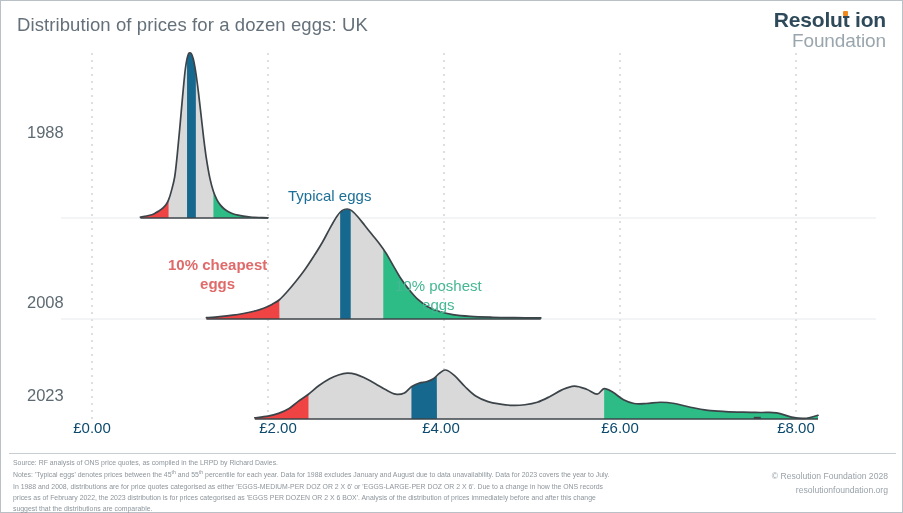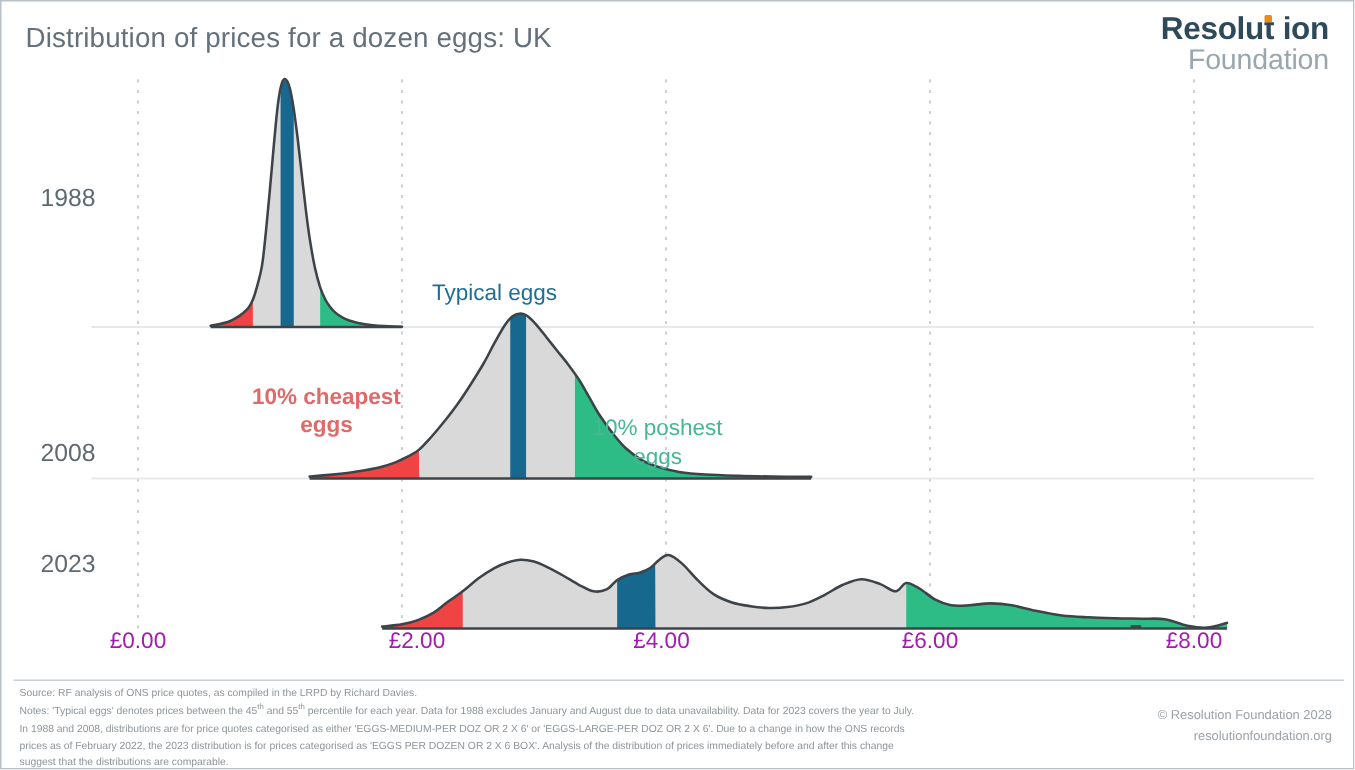--- a/index.html
+++ b/index.html
@@ -29,21 +29,21 @@
   #logo .dot{
     display:inline-block;width:5px;height:5px;background:#f08a1d;
     border-radius:1px;position:relative;top:-11px;left:-12px;margin-right:-5px;
   }
   
   #plot{position:absolute;left:0;top:44px;width:729px;height:375px;}
   #plot svg{display:block;}
   
   #xaxis{position:absolute;left:0;top:418px;width:903px;height:26px;}
   .xtick{
-    position:absolute;top:0;font-size:15px;color:#a21caf;
+    position:absolute;top:0;font-size:15px;color:#0c4a6e;
     transform:translateX(-50%);white-space:nowrap;
   }
   .ylab{
     position:absolute;font-size:16.5px;color:#5e6a72;white-space:nowrap;
   }
   
   .anno{position:absolute;font-size:15px;text-align:center;line-height:1.25;white-space:nowrap;}
   #anno-typical{color:#1d6f97;}
   #anno-cheap{color:#e06a6a;}
   #anno-posh{color:#45b793;margin-top:21px;}
@@ -107,21 +107,21 @@
           <path d="M603.16,343.62C603.34,343.69 603.86,343.92 604.22,344.07C604.57,344.22 604.92,344.36 605.27,344.51C605.62,344.66 605.98,344.81 606.33,344.96C606.68,345.11 607.03,345.26 607.38,345.41C607.74,345.55 608.09,345.70 608.44,345.85C608.79,346.00 609.14,346.15 609.50,346.30C609.85,346.45 610.20,346.60 610.55,346.74C610.90,346.89 611.26,347.01 611.61,347.19C611.96,347.37 612.31,347.60 612.66,347.84C613.02,348.07 613.37,348.33 613.72,348.58C614.07,348.83 614.42,349.08 614.78,349.32C615.13,349.57 615.48,349.82 615.83,350.07C616.18,350.32 616.54,350.56 616.89,350.81C617.24,351.06 617.59,351.31 617.94,351.56C618.30,351.80 618.65,352.05 619.00,352.30C619.35,352.55 619.70,352.80 620.06,353.04C620.41,353.29 620.76,353.54 621.11,353.79C621.46,354.04 621.82,354.33 622.17,354.53C622.52,354.74 622.87,354.88 623.22,355.03C623.58,355.17 623.93,355.28 624.28,355.40C624.63,355.52 624.98,355.65 625.34,355.77C625.69,355.90 626.04,356.02 626.39,356.14C626.74,356.27 627.10,356.39 627.45,356.52C627.80,356.64 628.15,356.76 628.50,356.89C628.86,357.01 629.21,357.14 629.56,357.26C629.91,357.38 630.26,357.51 630.62,357.63C630.97,357.76 631.32,357.88 631.67,358.00C632.02,358.13 632.38,358.29 632.73,358.38C633.08,358.46 633.43,358.48 633.78,358.50C634.14,358.52 634.49,358.50 634.84,358.50C635.19,358.50 635.54,358.50 635.90,358.50C636.25,358.50 636.60,358.50 636.95,358.50C637.30,358.50 637.66,358.50 638.01,358.50C638.36,358.50 638.71,358.50 639.06,358.50C639.42,358.50 639.77,358.50 640.12,358.50C640.47,358.50 640.82,358.50 641.18,358.50C641.53,358.50 641.88,358.50 642.23,358.50C642.58,358.50 642.94,358.50 643.29,358.50C643.64,358.50 643.99,358.50 644.34,358.50C644.70,358.50 645.05,358.52 645.40,358.50C645.75,358.48 646.10,358.44 646.46,358.41C646.81,358.38 647.16,358.35 647.51,358.31C647.86,358.28 648.22,358.25 648.57,358.22C648.92,358.19 649.27,358.16 649.62,358.13C649.98,358.10 650.33,358.07 650.68,358.04C651.03,358.00 651.38,357.97 651.74,357.94C652.09,357.91 652.44,357.88 652.79,357.85C653.14,357.82 653.50,357.79 653.85,357.76C654.20,357.73 654.55,357.69 654.90,357.66C655.26,357.63 655.61,357.60 655.96,357.57C656.31,357.54 656.66,357.51 657.02,357.48C657.37,357.45 657.72,357.42 658.07,357.38C658.42,357.35 658.78,357.30 659.13,357.29C659.48,357.28 659.83,357.30 660.18,357.32C660.54,357.34 660.89,357.38 661.24,357.41C661.59,357.45 661.94,357.48 662.30,357.51C662.65,357.54 663.00,357.57 663.35,357.60C663.70,357.63 664.06,357.66 664.41,357.69C664.76,357.72 665.11,357.76 665.46,357.79C665.82,357.82 666.17,357.85 666.52,357.88C666.87,357.91 667.22,357.94 667.58,357.97C667.93,358.00 668.28,358.03 668.63,358.07C668.98,358.10 669.34,358.13 669.69,358.16C670.04,358.19 670.39,358.22 670.74,358.25C671.10,358.28 671.45,358.31 671.80,358.34C672.15,358.38 672.50,358.40 672.86,358.44C673.21,358.48 673.56,358.52 673.91,358.58C674.26,358.65 674.62,358.75 674.97,358.83C675.32,358.91 675.67,359.00 676.02,359.08C676.38,359.16 676.73,359.24 677.08,359.33C677.43,359.41 677.78,359.49 678.14,359.57C678.49,359.66 678.84,359.74 679.19,359.82C679.54,359.91 679.90,359.99 680.25,360.07C680.60,360.15 680.95,360.24 681.30,360.32C681.66,360.40 682.01,360.48 682.36,360.57C682.71,360.65 683.06,360.73 683.42,360.81C683.77,360.90 684.12,360.98 684.47,361.06C684.82,361.15 685.18,361.23 685.53,361.31C685.88,361.39 686.23,361.48 686.58,361.56C686.94,361.64 687.29,361.72 687.64,361.81C687.99,361.89 688.34,361.98 688.70,362.05C689.05,362.13 689.40,362.21 689.75,362.28C690.10,362.35 690.46,362.41 690.81,362.47C691.16,362.53 691.51,362.59 691.86,362.65C692.22,362.72 692.57,362.78 692.92,362.84C693.27,362.90 693.62,362.96 693.98,363.03C694.33,363.09 694.68,363.15 695.03,363.21C695.38,363.27 695.74,363.34 696.09,363.40C696.44,363.46 696.79,363.52 697.14,363.58C697.50,363.65 697.85,363.71 698.20,363.77C698.55,363.83 698.90,363.89 699.26,363.96C699.61,364.02 699.96,364.08 700.31,364.14C700.66,364.20 701.02,364.27 701.37,364.33C701.72,364.39 702.07,364.45 702.42,364.51C702.78,364.58 703.13,364.64 703.48,364.70C703.83,364.76 704.18,364.82 704.54,364.89C704.89,364.95 705.24,365.01 705.59,365.07C705.94,365.13 706.30,365.21 706.65,365.26C707.00,365.31 707.35,365.34 707.70,365.37C708.06,365.40 708.41,365.42 708.76,365.44C709.11,365.47 709.46,365.49 709.82,365.52C710.17,365.54 710.52,365.57 710.87,365.59C711.22,365.62 711.58,365.64 711.93,365.67C712.28,365.69 712.63,365.72 712.98,365.74C713.34,365.77 713.69,365.79 714.04,365.82C714.39,365.84 714.74,365.87 715.10,365.89C715.45,365.92 715.80,365.94 716.15,365.96C716.50,365.99 716.86,366.01 717.21,366.04C717.56,366.06 717.91,366.09 718.26,366.11C718.62,366.14 718.97,366.16 719.32,366.19C719.67,366.21 720.02,366.24 720.38,366.26C720.73,366.29 721.08,366.31 721.43,366.34C721.78,366.36 722.14,366.39 722.49,366.41C722.84,366.44 723.19,366.46 723.54,366.49C723.90,366.51 724.25,366.54 724.60,366.56C724.95,366.58 725.30,366.58 725.66,366.60C726.01,366.61 726.36,366.62 726.71,366.63C727.06,366.65 727.42,366.66 727.77,366.67C728.12,366.68 728.47,366.70 728.82,366.71C729.18,366.72 729.53,366.73 729.88,366.75C730.23,366.76 730.58,366.77 730.94,366.78C731.29,366.80 731.64,366.81 731.99,366.82C732.34,366.83 732.70,366.85 733.05,366.86C733.40,366.87 733.75,366.88 734.10,366.89C734.46,366.91 734.81,366.92 735.16,366.93C735.51,366.94 735.86,366.96 736.22,366.97C736.57,366.98 736.92,366.99 737.27,367.01C737.62,367.02 737.98,367.03 738.33,367.04C738.68,367.06 739.03,367.07 739.38,367.08C739.74,367.09 740.09,367.11 740.44,367.12C740.79,367.13 741.14,367.14 741.50,367.16C741.85,367.17 742.20,367.18 742.55,367.19C742.90,367.19 743.26,367.20 743.61,367.20C743.96,367.21 744.31,367.22 744.66,367.22C745.02,367.23 745.37,367.24 745.72,367.24C746.07,367.25 746.42,367.25 746.78,367.26C747.13,367.27 747.48,367.27 747.83,367.28C748.18,367.29 748.54,367.29 748.89,367.30C749.24,367.30 749.59,367.31 749.94,367.32C750.30,367.32 750.65,367.33 751.00,367.33C751.35,367.34 751.70,367.35 752.06,367.35C752.41,367.36 752.76,367.37 753.11,367.37C753.46,367.38 753.82,367.38 754.17,367.39C754.52,367.40 754.87,367.40 755.22,367.41C755.58,367.42 755.93,367.42 756.28,367.43C756.63,367.43 756.98,367.44 757.34,367.45C757.69,367.45 758.04,367.46 758.39,367.47C758.74,367.47 759.10,367.48 759.45,367.48C759.80,367.49 760.15,367.50 760.50,367.50C760.86,367.51 761.21,367.52 761.56,367.52C761.91,367.53 762.26,367.54 762.62,367.55C762.97,367.55 763.32,367.56 763.67,367.57C764.02,367.57 764.38,367.58 764.73,367.59C765.08,367.59 765.43,367.60 765.78,367.61C766.14,367.61 766.49,367.62 766.84,367.63C767.19,367.63 767.54,367.64 767.90,367.65C768.25,367.66 768.60,367.66 768.95,367.67C769.30,367.68 769.66,367.68 770.01,367.69C770.36,367.70 770.71,367.70 771.06,367.71C771.42,367.72 771.77,367.72 772.12,367.73C772.47,367.74 772.82,367.74 773.18,367.75C773.53,367.76 773.88,367.77 774.23,367.77C774.58,367.78 774.94,367.75 775.29,367.79C775.64,367.83 775.99,367.92 776.34,368.00C776.70,368.09 777.05,368.21 777.40,368.31C777.75,368.41 778.10,368.51 778.46,368.62C778.81,368.72 779.16,368.82 779.51,368.92C779.86,369.03 780.22,369.13 780.57,369.23C780.92,369.33 781.27,369.43 781.62,369.54C781.98,369.64 782.33,369.74 782.68,369.84C783.03,369.94 783.38,370.05 783.74,370.15C784.09,370.25 784.44,370.35 784.79,370.46C785.14,370.56 785.50,370.66 785.85,370.76C786.20,370.86 786.55,370.97 786.90,371.07C787.26,371.17 787.61,371.27 787.96,371.37C788.31,371.48 788.66,371.58 789.02,371.68C789.37,371.78 789.72,371.90 790.07,371.99C790.42,372.07 790.78,372.14 791.13,372.19C791.48,372.24 791.83,372.26 792.18,372.29C792.54,372.32 792.89,372.35 793.24,372.39C793.59,372.42 793.94,372.45 794.30,372.49C794.65,372.52 795.00,372.55 795.35,372.59C795.70,372.62 796.06,372.65 796.41,372.69C796.76,372.72 797.11,372.75 797.46,372.78C797.82,372.82 798.17,372.85 798.52,372.88C798.87,372.92 799.22,372.95 799.58,372.98C799.93,373.02 800.28,373.05 800.63,373.08C800.98,373.12 801.34,373.15 801.69,373.18C802.04,373.21 802.39,373.25 802.74,373.28C803.10,373.31 803.45,373.40 803.80,373.38C804.15,373.36 804.50,373.21 804.86,373.13C805.21,373.05 805.56,372.97 805.91,372.88C806.26,372.80 806.62,372.72 806.97,372.64C807.32,372.55 807.67,372.47 808.02,372.39C808.38,372.31 808.73,372.22 809.08,372.14C809.43,372.06 809.78,371.97 810.14,371.89C810.49,371.81 810.84,371.73 811.19,371.64C811.54,371.56 811.90,371.48 812.25,371.40C812.60,371.31 812.95,371.23 813.30,371.15C813.66,371.07 814.01,370.98 814.36,370.90C814.71,370.82 815.06,370.73 815.42,370.65C815.77,370.57 816.21,370.47 816.47,370.40C816.74,370.34 816.91,370.30 817.00,370.28L817.00,374L603.16,374Z" fill="#2dbc86" stroke="none"></path>
           <path d="M410.44,341.76C410.62,341.68 411.14,341.43 411.50,341.26C411.85,341.10 412.20,340.93 412.55,340.77C412.90,340.60 413.26,340.44 413.61,340.27C413.96,340.11 414.31,339.94 414.66,339.78C415.02,339.61 415.37,339.45 415.72,339.28C416.07,339.11 416.42,338.95 416.78,338.78C417.13,338.62 417.48,338.43 417.83,338.29C418.18,338.15 418.54,338.03 418.89,337.95C419.24,337.86 419.59,337.82 419.94,337.76C420.30,337.70 420.65,337.64 421.00,337.57C421.35,337.51 421.70,337.45 422.06,337.39C422.41,337.33 422.76,337.26 423.11,337.20C423.46,337.14 423.82,337.08 424.17,337.02C424.52,336.95 424.87,336.93 425.22,336.83C425.58,336.73 425.93,336.56 426.28,336.41C426.63,336.27 426.98,336.10 427.34,335.95C427.69,335.79 428.04,335.64 428.39,335.48C428.74,335.33 429.10,335.17 429.45,335.02C429.80,334.86 430.15,334.71 430.50,334.55C430.86,334.40 431.21,334.26 431.56,334.09C431.91,333.92 432.26,333.79 432.62,333.54C432.97,333.29 433.32,332.90 433.67,332.58C434.02,332.27 434.38,331.95 434.73,331.63C435.08,331.31 435.61,330.83 435.78,330.67L435.96,374L410.44,374Z" fill="#16688f" stroke="none"></path>
           <path d="M253.80,372.76C256.00,372.50 263.04,371.93 267.00,371.21C270.96,370.49 274.04,369.71 277.56,368.42C281.08,367.13 284.89,365.42 288.12,363.46C291.35,361.50 293.69,359.02 296.92,356.64C300.15,354.26 303.96,351.89 307.48,349.20C311.00,346.51 314.52,343.10 318.04,340.52C321.56,337.94 325.37,335.46 328.60,333.70C331.83,331.94 334.47,330.91 337.40,329.98C340.33,329.05 343.27,328.22 346.20,328.12C349.13,328.02 352.07,328.53 355.00,329.36C357.93,330.19 360.57,331.53 363.80,333.08C367.03,334.63 370.84,336.70 374.36,338.66C377.88,340.62 381.55,343.10 384.92,344.86C388.29,346.62 391.52,348.68 394.60,349.20C397.68,349.72 400.76,349.20 403.40,347.96C406.04,346.72 407.95,343.41 410.44,341.76C412.93,340.11 415.87,338.87 418.36,338.04C420.85,337.21 423.05,337.52 425.40,336.80C427.75,336.08 430.24,335.15 432.44,333.70C434.64,332.25 436.55,329.57 438.60,328.12C440.65,326.67 442.27,324.61 444.76,325.02C447.25,325.43 450.33,327.81 453.56,330.60C456.79,333.39 460.60,338.35 464.12,341.76C467.64,345.17 470.87,348.58 474.68,351.06C478.49,353.54 482.89,355.30 487.00,356.64C491.11,357.98 495.21,358.50 499.32,359.12C503.43,359.74 507.53,360.26 511.64,360.36C515.75,360.46 519.85,360.26 523.96,359.74C528.07,359.22 532.17,358.60 536.28,357.26C540.39,355.92 544.49,353.75 548.60,351.68C552.71,349.61 556.81,346.62 560.92,344.86C565.03,343.10 569.13,341.24 573.24,341.14C577.35,341.04 581.75,342.90 585.56,344.24C589.37,345.58 593.19,349.30 596.12,349.20C599.05,349.10 600.52,343.93 603.16,343.62C605.80,343.31 608.73,345.48 611.96,347.34C615.19,349.20 619.00,352.92 622.52,354.78C626.04,356.64 629.27,357.88 633.08,358.50C636.89,359.12 641.00,358.71 645.40,358.50C649.80,358.29 654.79,357.26 659.48,357.26C664.17,357.26 668.57,357.67 673.56,358.50C678.55,359.33 683.83,361.08 689.40,362.22C694.97,363.36 701.13,364.60 707.00,365.32C712.87,366.04 718.73,366.25 724.60,366.56C730.47,366.87 736.33,367.02 742.20,367.18C748.07,367.34 754.23,367.39 759.80,367.49C765.37,367.59 770.51,367.03 775.64,367.80C780.77,368.57 785.91,371.21 790.60,372.14C795.29,373.07 799.40,373.69 803.80,373.38C808.20,373.07 814.80,370.80 817.00,370.28" fill="none" stroke="#3c4449" stroke-width="1.7" stroke-linejoin="round" stroke-linecap="round"></path>
           <line x1="253.8" y1="374" x2="817" y2="374" stroke="#3c4449" stroke-width="1.7"></line>
         </g>
         <rect x="752.76" y="371.8" width="7" height="2.2" fill="#3c4449"></rect>
       </svg>
 
     <div class="ylab" style="left:26px;top:78px;">1988</div>
     <div class="ylab" style="left:26px;top:224px;margin-top:24px;">2008</div>
-    <div class="ylab" style="left:26px;top:322px;">2023</div>
+    <div class="ylab" style="left:26px;top:341px;">2023</div>
 
     <div class="anno" id="anno-typical" style="left:287px;top:142px;">Typical eggs</div>
 
     <div class="anno" id="anno-cheap" style="left:167px;top:211px;font-weight:bold;">
       <div>10% cheapest</div>
       <div>eggs</div>
     </div>
 
     <div class="anno" id="anno-posh" style="left:394px;top:211px;">
       <div>10% poshest</div>

